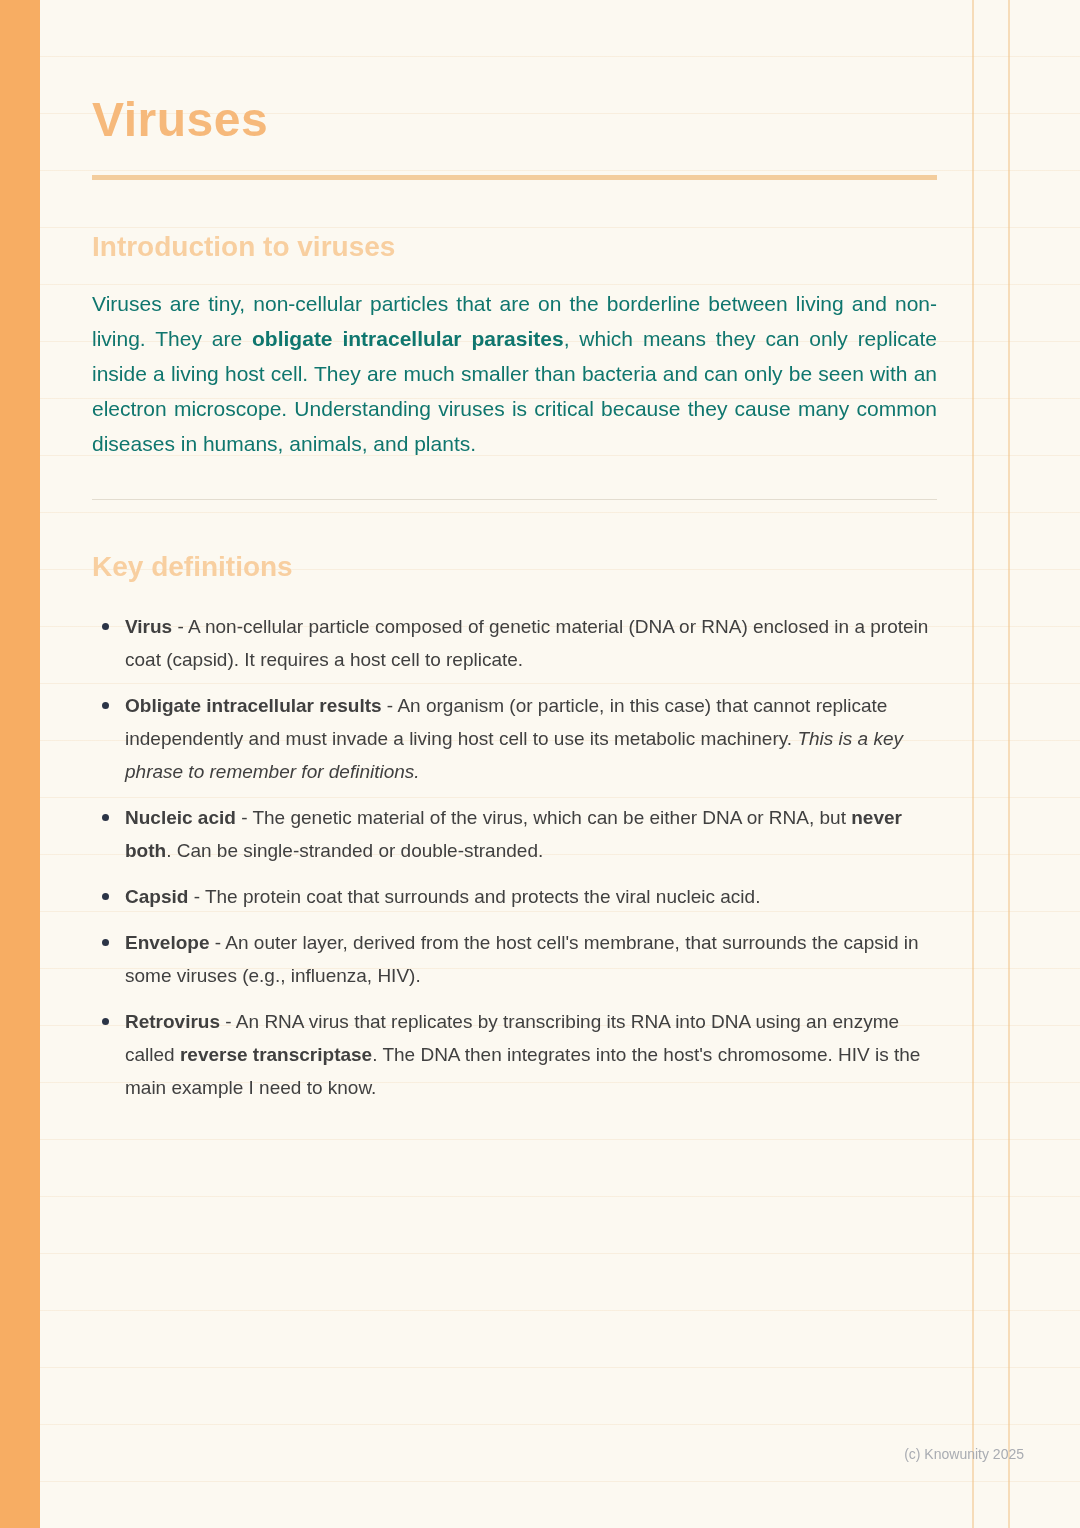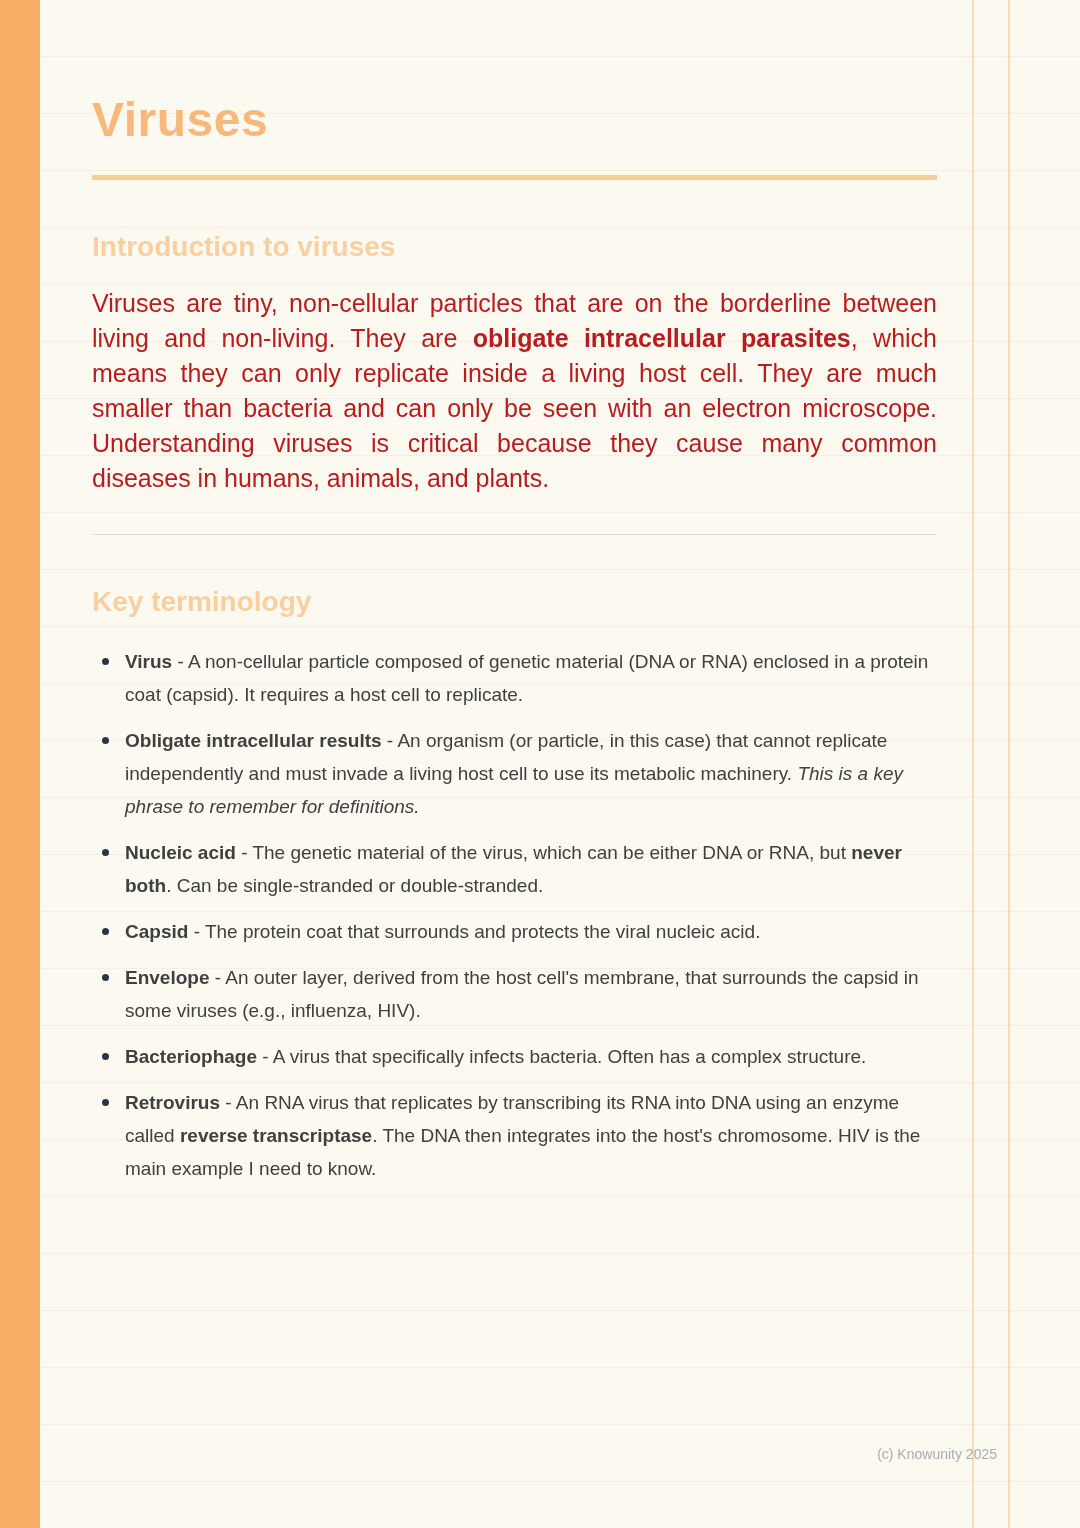--- a/index.html
+++ b/index.html
@@ -68,23 +68,23 @@
   h2.section-heading {
     margin: 0;
     margin-top: 50px;
     font-size: 28px;
     line-height: 34px;
     font-weight: 700;
     color: #F8CFA0;
   }
   p.body-paragraph {
     margin: 22px 0 0 0;
-    font-size: 25px;
+    font-size: 21px;
     line-height: 35px;
-    color: #b91c1c;
+    color: #0f766e;
     text-align: justify;
   }
   .divider {
     border: none;
     border-top: 1px solid #E3DDD0;
     margin: 38px 0 0 0;
   }
   ul.term-list {
     list-style: none;
     margin: 26px 0 0 0;
@@ -105,21 +105,21 @@
     top: 13px;
     width: 7px;
     height: 7px;
     border-radius: 50%;
     background: #2B3446;
   }
   .run-b { font-weight: 700; }
   .run-i { font-style: italic; }
   .footer-credit {
     position: absolute;
-    right: 83px;
+    right: 56px;
     bottom: 66px;
     font-size: 14px;
     color: #A9ACB2;
   }
 </style>
 </head>
 <body>
 
 <div class="page">
   <div class="ruled-lines"></div>
@@ -129,27 +129,26 @@
 
   <div class="content">
     <h1 class="page-title">Viruses</h1>
     <div class="title-rule"></div>
 
     <h2 class="section-heading">Introduction to viruses</h2>
     <p class="body-paragraph"><span>Viruses are tiny, non-cellular particles that are on the borderline between living and non-living. They are </span><span class="run-b">obligate intracellular parasites</span><span>, which means they can only replicate inside a living host cell. They are much smaller than bacteria and can only be seen with an electron microscope. Understanding viruses is critical because they cause many common diseases in humans, animals, and plants.</span></p>
 
     <hr class="divider">
 
-    <h2 class="section-heading">Key terminology</h2>
+    <h2 class="section-heading">Key definitions</h2>
 
     <ul class="term-list">
       <li><span class="run-b">Virus</span><span> - A non-cellular particle composed of genetic material (DNA or RNA) enclosed in a protein coat (capsid). It requires a host cell to replicate.</span></li>
       <li><span class="run-b">Obligate intracellular results</span><span> - An organism (or particle, in this case) that cannot replicate independently and must invade a living host cell to use its metabolic machinery. </span><span class="run-i">This is a key phrase to remember for definitions.</span></li>
       <li><span class="run-b">Nucleic acid</span><span> - The genetic material of the virus, which can be either DNA or RNA, but </span><span class="run-b">never both</span><span>. Can be single-stranded or double-stranded.</span></li>
       <li><span class="run-b">Capsid</span><span> - The protein coat that surrounds and protects the viral nucleic acid.</span></li>
       <li><span class="run-b">Envelope</span><span> - An outer layer, derived from the host cell's membrane, that surrounds the capsid in some viruses (e.g., influenza, HIV).</span></li>
-      <li><span class="run-b">Bacteriophage</span><span> - A virus that specifically infects bacteria. Often has a complex structure.</span></li>
       <li><span class="run-b">Retrovirus</span><span> - An RNA virus that replicates by transcribing its RNA into DNA using an enzyme called </span><span class="run-b">reverse transcriptase</span><span>. The DNA then integrates into the host's chromosome. HIV is the main example I need to know.</span></li>
     </ul>
   </div>
 
   <div class="footer-credit">(c) Knowunity 2025</div>
 </div>
 
 </body></html>

